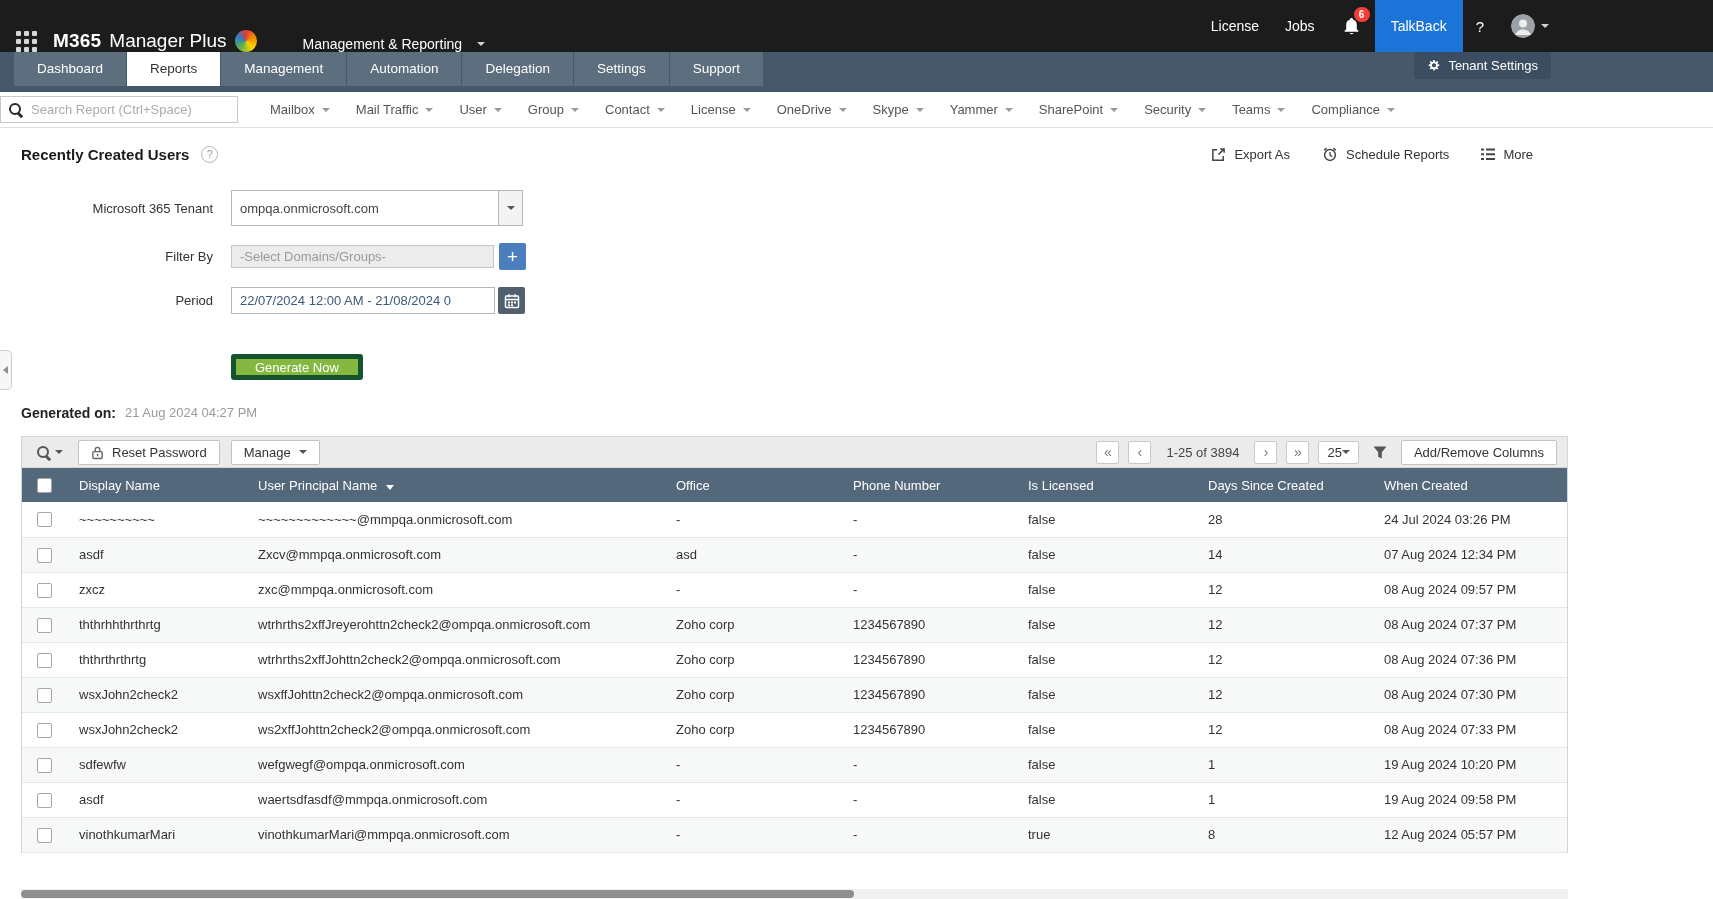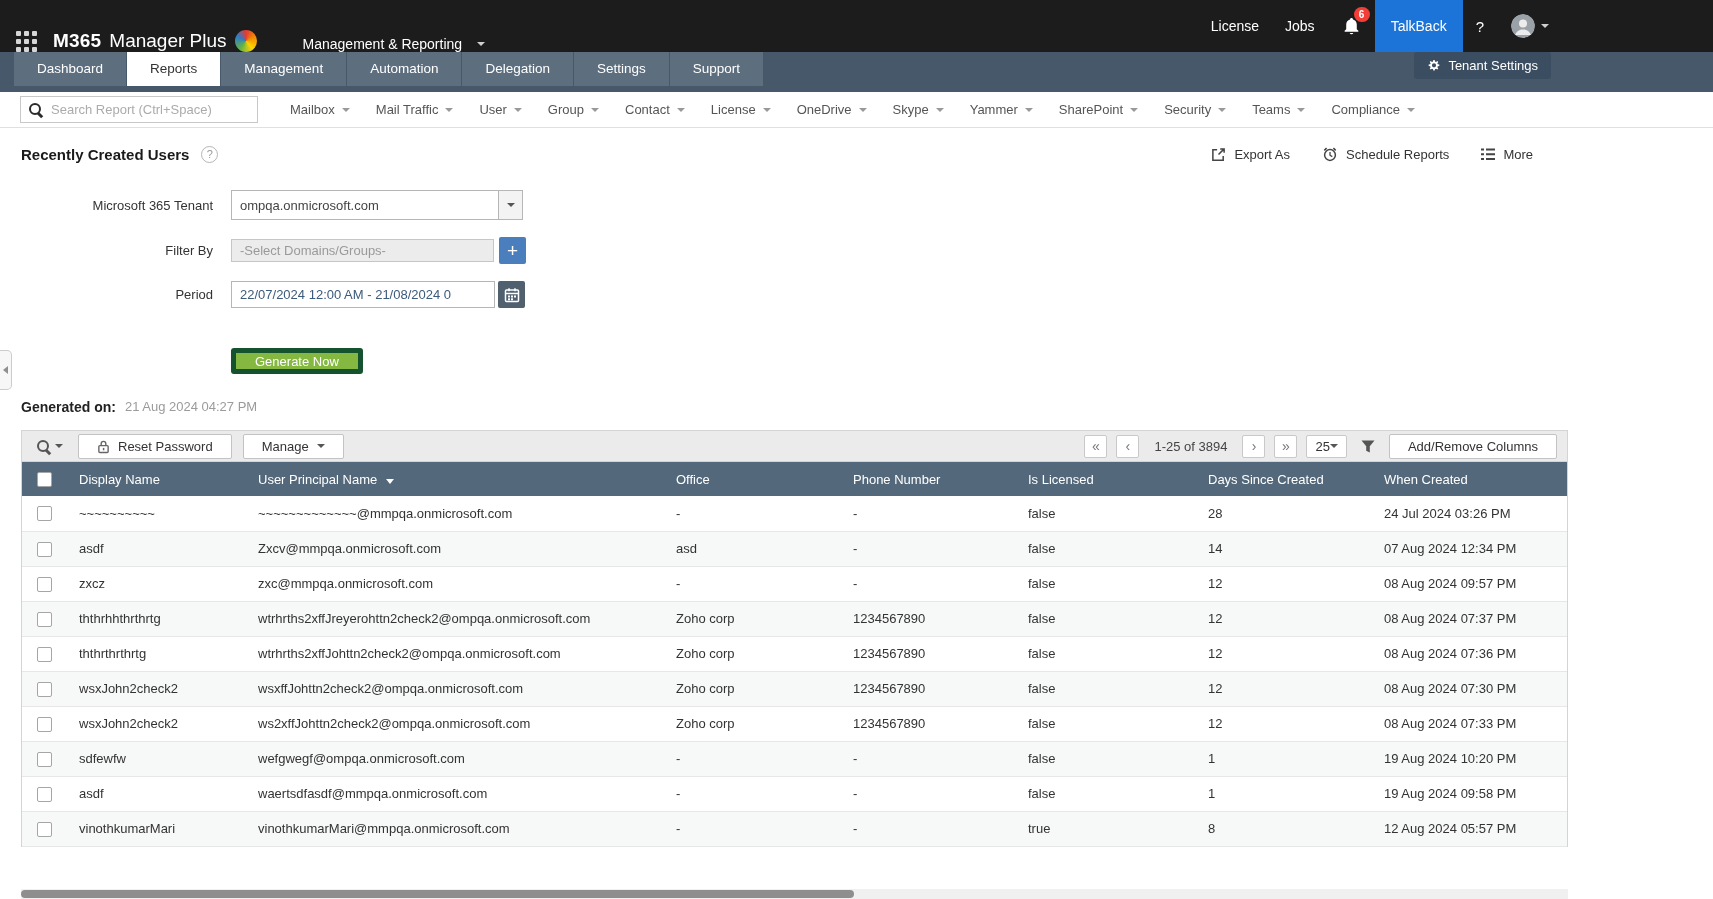--- a/index.html
+++ b/index.html
@@ -30,21 +30,21 @@
   .caret.dk { border-top-color:#555; }
 
   
   .nav { display:flex; align-items:flex-start; height:40px; background:#47586a; padding-right:162px; }
   .tab { height:34px; line-height:34px; padding:0 23px; background:#5d6e7e; color:#fff; font-size:13.5px; margin-right:1px; cursor:pointer; white-space:nowrap; }
   .tab.active { background:#fff; color:#333; }
   .tenant-settings { margin-left:auto; display:flex; align-items:center; gap:7px; height:27px; background:#3b4d60; color:#fff; padding:0 13px; border-radius:3px; cursor:pointer; font-size:13px; white-space:nowrap; }
 
   
   .menubar { display:flex; align-items:center; height:36px; background:#fff; border-bottom:1px solid #e0e0e0; }
-  .report-search { position:relative; margin-left:20px; }
+  .report-search { position:relative; margin-left:0; }
   .report-search input { width:238px; height:27px; border:1px solid #c8c8c8; padding:0 8px 0 30px; font-size:13px; color:#333; font-family:inherit; outline:none; }
   .report-search input::placeholder { color:#ababab; }
   .report-search .mag { position:absolute; left:8px; top:6px; color:#2b2b2b; }
   .mag { display:inline-block; position:relative; width:15px; height:15px; }
   .mag::before { content:""; position:absolute; left:1px; top:1px; width:8px; height:8px; border:2px solid currentColor; border-radius:50%; }
   .mag::after { content:""; position:absolute; left:11px; top:10px; width:6px; height:2.5px; background:currentColor; transform:rotate(45deg); transform-origin:0 0; }
   .menu-items { display:flex; align-items:center; margin-left:19px; }
   .menu-item { display:flex; align-items:center; padding:0 13px; color:#555; font-size:13px; cursor:pointer; white-space:nowrap; }
   .menu-item .caret { margin-left:7px; }
 
@@ -55,40 +55,40 @@
   .page-head { display:flex; align-items:center; margin:6px 35px 0 21px; height:40px; }
   .page-title { font-size:15px; font-weight:bold; color:#1a1a1a; }
   .help-circle { width:17px; height:17px; border:1px solid #b5b5b5; border-radius:50%; color:#999; font-size:11px; display:flex; align-items:center; justify-content:center; margin-left:12px; cursor:pointer; }
   .head-actions { margin-left:auto; display:flex; align-items:center; gap:32px; }
   .head-action { display:flex; align-items:center; gap:8px; color:#333; font-size:13px; cursor:pointer; }
 
   
   .report-form { margin-top:16px; }
   .form-row { display:flex; align-items:center; margin:0 0 17px 21px; }
   .form-label { width:192px; text-align:right; margin-right:18px; color:#333; }
-  .select-box { width:292px; height:30px; border:1px solid #b6b6b6; display:flex; align-items:stretch; background:#fff; cursor:pointer; }
+  .select-box { width:292px; height:36px; border:1px solid #b6b6b6; display:flex; align-items:stretch; background:#fff; cursor:pointer; }
   .select-text { flex:1; display:flex; align-items:center; padding:0 8px; color:#444; overflow:hidden; white-space:nowrap; }
   .select-arrow { width:24px; border-left:1px solid #b6b6b6; background:#f3f3f3; display:flex; align-items:center; justify-content:center; }
   .filter-input { width:263px; height:23px; background:#ececec; border:1px solid #c6c6c6; color:#9a9a9a; padding:0 8px; font-size:13px; font-family:inherit; }
   .filter-input::placeholder { color:#9a9a9a; }
   .plus-btn { width:27px; height:27px; background:#4a7ebc; color:#fff; font-size:19px; line-height:1; margin-left:5px; display:flex; align-items:center; justify-content:center; border:none; border-radius:2px; cursor:pointer; }
   .period-input { width:264px; height:27px; border:1px solid #b6b6b6; padding:0 8px; color:#3c5a7a; font-size:13px; font-family:inherit; white-space:nowrap; overflow:hidden; }
   .cal-btn { width:27px; height:27px; background:#50606f; margin-left:3px; display:flex; align-items:center; justify-content:center; border:none; border-radius:2px; cursor:pointer; }
   .generate-btn { margin:23px 0 0 231px; height:26px; padding:0 19px; background:#84b841; border:5px solid #14532d; color:#fff; font-size:13px; font-family:inherit; border-radius:3px; cursor:pointer; }
 
   
   .generated-row { margin:25px 0 15px 21px; display:flex; align-items:flex-start; }
   .generated-label { font-size:14px; font-weight:bold; color:#222; }
   .generated-value { font-size:13px; color:#9b9b9b; margin-left:9px; }
 
   
   .grid-wrap { margin-left:21px; border:1px solid #d4d4d4; border-bottom:none; }
   .grid-toolbar { height:31px; background:#ebebeb; display:flex; align-items:center; padding:0 10px; gap:11px; border-bottom:1px solid #d4d4d4; }
   .col-search { display:flex; align-items:center; gap:4px; color:#555; cursor:pointer; margin:0 4px; }
-  .tb-btn { height:25px; background:#fff; border:1px solid #c3c3c3; padding:0 18px; display:flex; align-items:center; gap:8px; font-size:13px; color:#333; border-radius:2px; cursor:pointer; white-space:nowrap; }
+  .tb-btn { height:25px; background:#fff; border:1px solid #c3c3c3; padding:0 12px; display:flex; align-items:center; gap:8px; font-size:13px; color:#333; border-radius:2px; cursor:pointer; white-space:nowrap; }
   .tb-right { margin-left:auto; display:flex; align-items:center; gap:9px; }
   .pg-btn { width:23px; height:23px; background:#fff; border:1px solid #c9c9c9; border-radius:2px; color:#777; font-size:14px; display:flex; align-items:center; justify-content:center; cursor:pointer; }
   .page-info { color:#444; margin:0 6px; white-space:nowrap; }
   .page-size { height:23px; background:#fff; border:1px solid #c9c9c9; border-radius:2px; display:flex; align-items:center; padding:0 8px; cursor:pointer; color:#333; }
   .funnel { margin:0 5px; cursor:pointer; display:flex; }
 
   
   table { width:100%; border-collapse:collapse; table-layout:fixed; }
   thead th { background:#53687a; color:#fff; font-weight:normal; font-size:13px; text-align:left; padding:0 12px; height:34px; white-space:nowrap; overflow:hidden; }
   thead th.cb-cell, tbody td.cb-cell { padding:0; text-align:center; }

